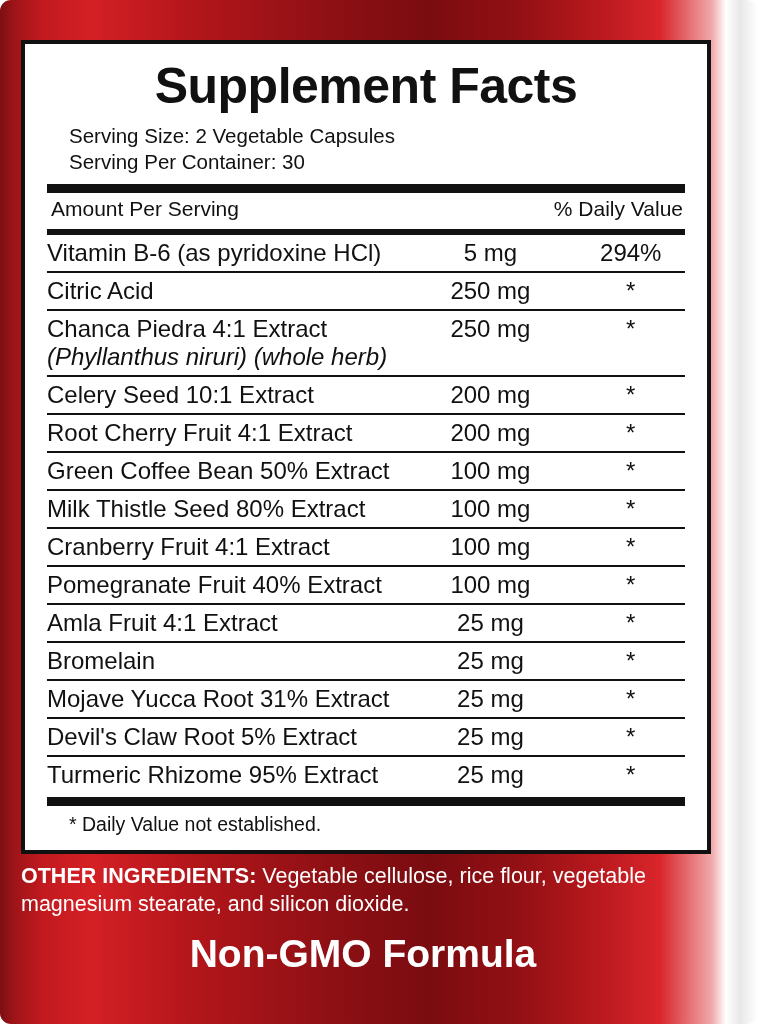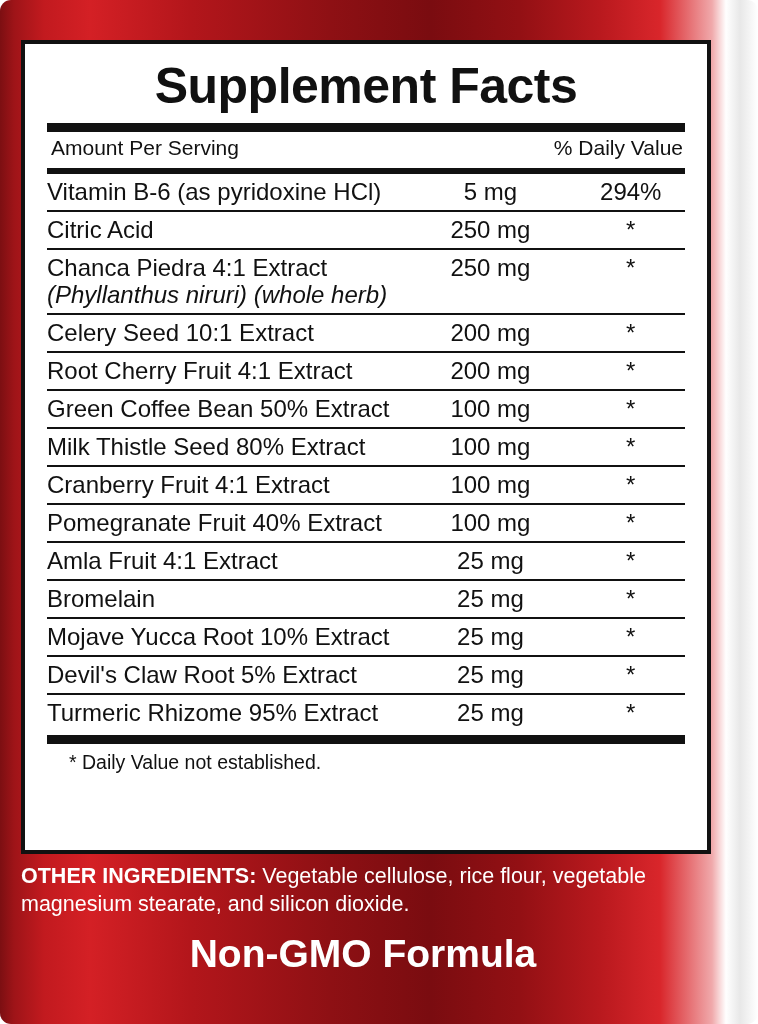--- a/index.html
+++ b/index.html
@@ -154,20 +154,24 @@
 </head>
 <body>
 
 <div class="label-root">
 
   <div class="facts-panel">
     <div class="facts-inner">
 
       <div class="facts-title">Supplement Facts</div>
 
+      <div class="serving-lines">
+        <div>Serving Size: 2 Vegetable Capsules</div>
+        <div>Serving Per Container: 30</div>
+      </div>
 
       <div class="rule-thick"></div>
 
       <div class="amount-row">
         <span>Amount Per Serving</span>
         <span>% Daily Value</span>
       </div>
 
       <div class="rule-med"></div>
 
@@ -225,21 +229,21 @@
             <td class="name">Amla Fruit 4:1 Extract</td>
             <td class="amt">25 mg</td>
             <td class="dv">*</td>
           </tr>
           <tr>
             <td class="name">Bromelain</td>
             <td class="amt">25 mg</td>
             <td class="dv">*</td>
           </tr>
           <tr>
-            <td class="name">Mojave Yucca Root 10% Extract</td>
+            <td class="name">Mojave Yucca Root 31% Extract</td>
             <td class="amt">25 mg</td>
             <td class="dv">*</td>
           </tr>
           <tr>
             <td class="name">Devil's Claw Root 5% Extract</td>
             <td class="amt">25 mg</td>
             <td class="dv">*</td>
           </tr>
           <tr>
             <td class="name">Turmeric Rhizome 95% Extract</td>

